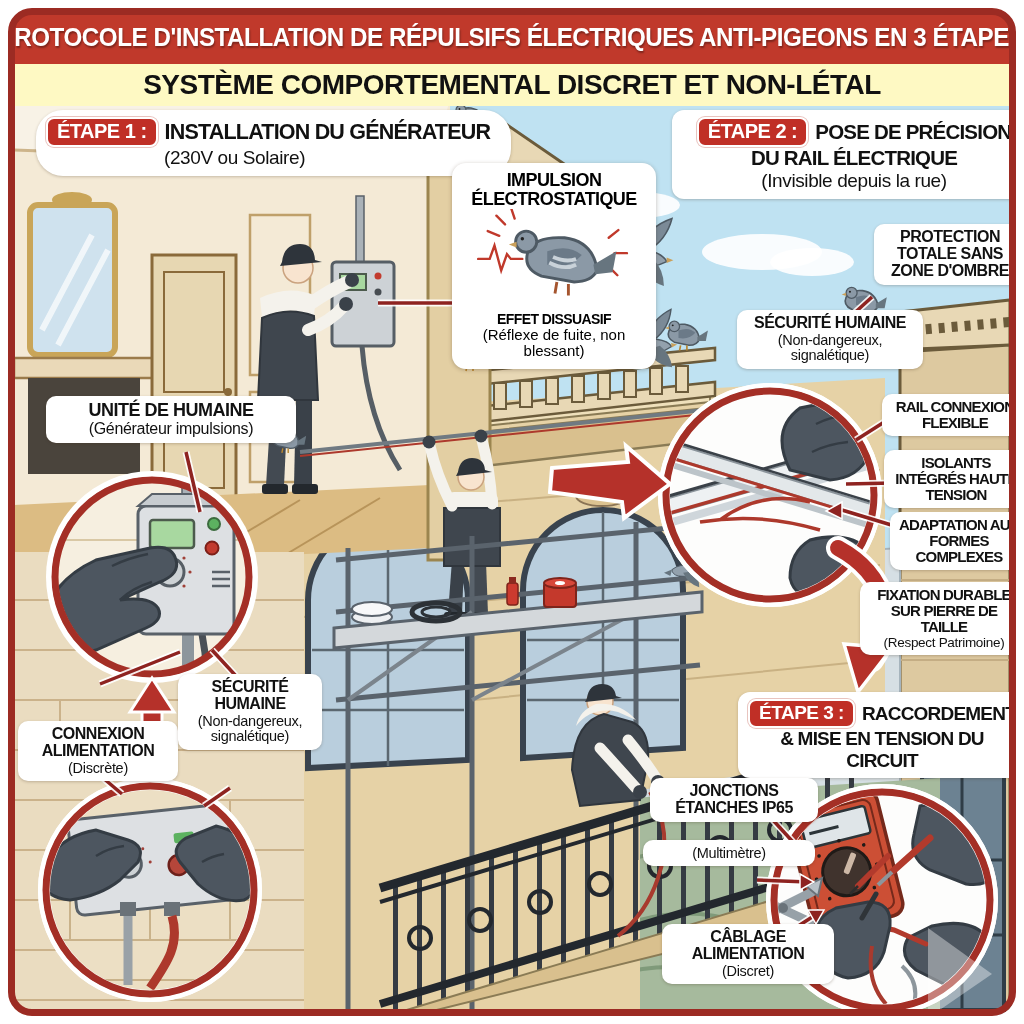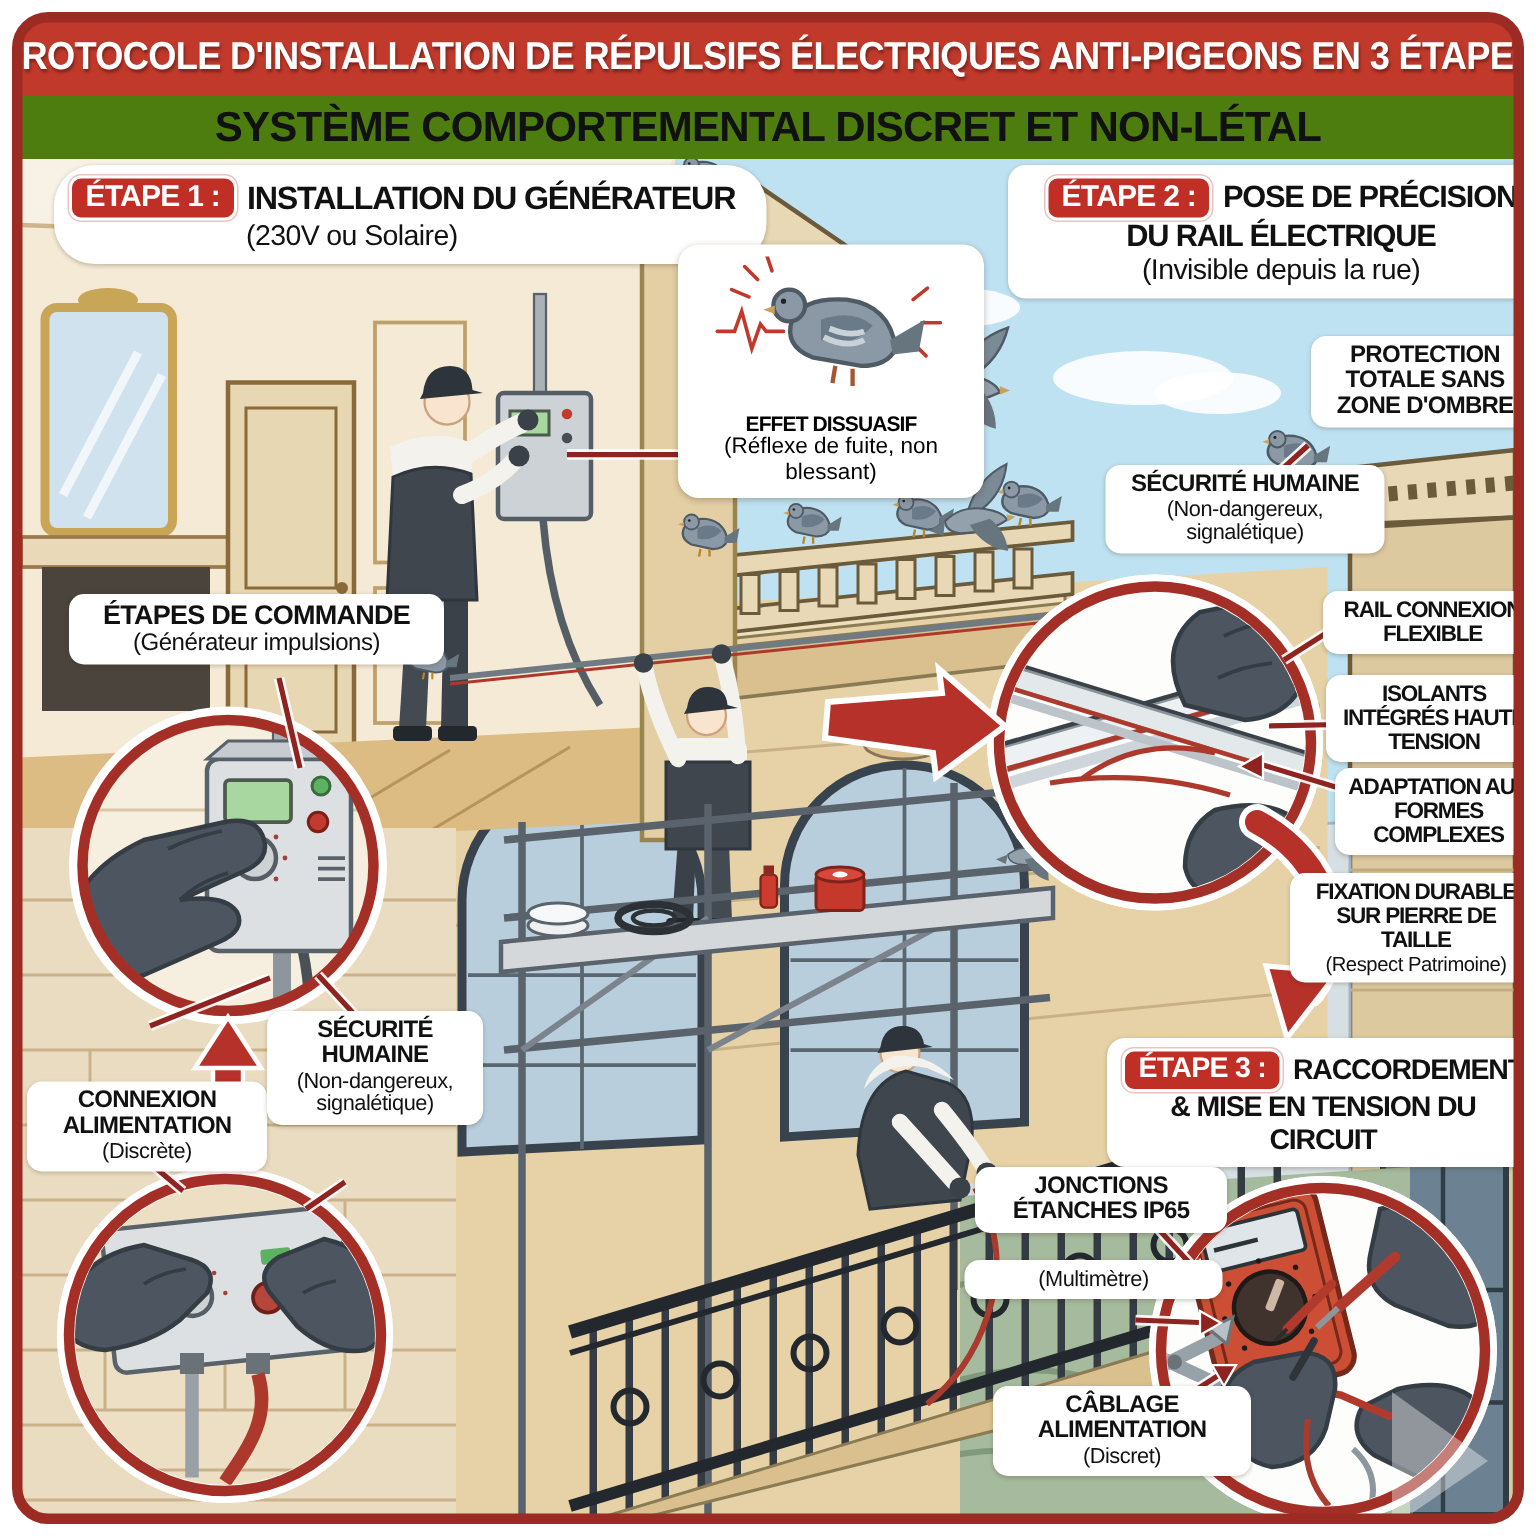--- a/index.html
+++ b/index.html
@@ -6,21 +6,21 @@
   #canvas{position:relative;width:1024px;height:1024px;background:#fff;overflow:hidden;
           font-family:"Liberation Sans",sans-serif;}
   #clip{position:absolute;left:8px;top:8px;right:8px;bottom:8px;border-radius:24px;overflow:hidden;}
   #clip-inner{position:absolute;left:-8px;top:-8px;width:1024px;height:1024px;}
   #frame{position:absolute;left:8px;top:8px;right:8px;bottom:8px;border:7px solid #9c2b23;
          border-radius:24px;z-index:40;pointer-events:none;}
   #banner{position:absolute;left:10px;top:10px;width:1004px;height:54px;background:#c0392b;
           border-radius:20px 20px 0 0;display:flex;align-items:center;justify-content:center;z-index:3;}
   #banner span{color:#fff;font-weight:bold;font-size:26px;letter-spacing:-.5px;white-space:nowrap;
           transform:scaleX(.93);text-shadow:1px 2px 2px rgba(0,0,0,.35);}
-  #subtitle{position:absolute;left:10px;top:64px;width:1004px;height:42px;background:#4d7c0f;
+  #subtitle{position:absolute;left:10px;top:64px;width:1004px;height:42px;background:#fef9c3;
           display:flex;align-items:center;justify-content:center;font-weight:bold;font-size:28px;
           letter-spacing:-.5px;color:#111;z-index:3;}
   #scene-svg{position:absolute;left:0;top:0;z-index:1;}
   .lbl{position:absolute;background:#fff;border-radius:10px;padding:5px 8px;text-align:center;
        color:#111;line-height:1.06;z-index:5;box-shadow:0 1px 3px rgba(60,40,20,.25);}
   .lbl .t{display:block;font-weight:bold;font-size:16px;letter-spacing:-.5px;}
   .lbl .n{display:block;font-weight:normal;font-size:14.5px;letter-spacing:-.3px;margin-top:1px;}
   .lbl.sm .t{font-size:15px;letter-spacing:-.8px;}
   .lbl.sm .n{font-size:13.5px;}
   .step{position:absolute;background:#fff;border-radius:12px;padding:7px 10px;z-index:5;
@@ -451,20 +451,21 @@
 </div>
 <div class="step" id="lbl-step2">
   <span class="badge">ÉTAPE 2 :</span><span class="t">POSE DE PRÉCISION DU RAIL ÉLECTRIQUE</span>
   <span class="n">(Invisible depuis la rue)</span>
 </div>
 <div class="step" id="lbl-step3">
   <span class="badge">ÉTAPE 3 :</span><span class="t">RACCORDEMENT &amp; MISE EN TENSION DU CIRCUIT</span>
 </div>
 
 <div id="card-impulse">
+  <span class="t">IMPULSION ÉLECTROSTATIQUE</span>
   <svg width="170" height="96" viewBox="0 0 170 100">
     <g stroke="#c0392b" stroke-width="2.5" stroke-linecap="round" fill="none">
       <path d="M6,52 h12 l5,-14 l7,26 l6,-17 l4,5 h12"></path>
       <path d="M34,16 l-9,-9 M28,28 l-12,-5 M44,10 l-4,-12"></path>
       <path d="M142,30 l10,-8 M148,46 l13,0 M142,60 l9,9"></path>
     </g>
     <path d="M130,64 Q126,34 96,30 Q66,28 58,44 Q52,62 72,70 L106,76 Q124,76 130,64 Z" fill="#8b99a6" stroke="#4e5a64" stroke-width="3"></path>
     <path d="M126,58 L150,44 L146,66 L128,68 Z" fill="#67757f"></path>
     <path d="M78,44 Q100,36 114,48 Q100,64 78,58 Z" fill="#6b7a88"></path>
     <path d="M84,50 q14,6 24,2 M80,56 q16,8 28,2" stroke="#c9d2d9" stroke-width="4" fill="none"></path>
@@ -501,21 +502,21 @@
   <span class="t">JONCTIONS ÉTANCHES IP65</span>
 </div>
 <div class="lbl" id="lbl-tests">
   <span class="n">(Multimètre)</span>
 </div>
 <div class="lbl" id="lbl-cablage">
   <span class="t">CÂBLAGE ALIMENTATION</span>
   <span class="n">(Discret)</span>
 </div>
 <div class="lbl" id="lbl-unite">
-  <span class="t">ÉTAPES DE COMMANDE</span>
+  <span class="t">UNITÉ DE HUMAINE</span>
   <span class="n">(Générateur impulsions)</span>
 </div>
 <div class="lbl" id="lbl-connexion">
   <span class="t">CONNEXION ALIMENTATION</span>
   <span class="n">(Discrète)</span>
 </div>
 <div class="lbl" id="lbl-securite-left">
   <span class="t">SÉCURITÉ HUMAINE</span>
   <span class="n">(Non-dangereux, signalétique)</span>
 </div>

